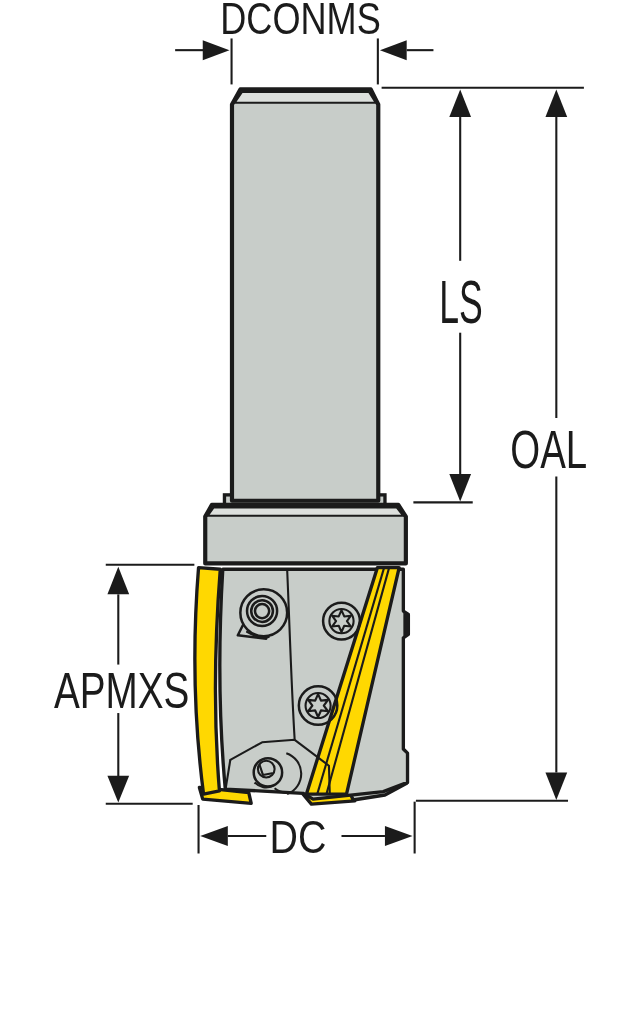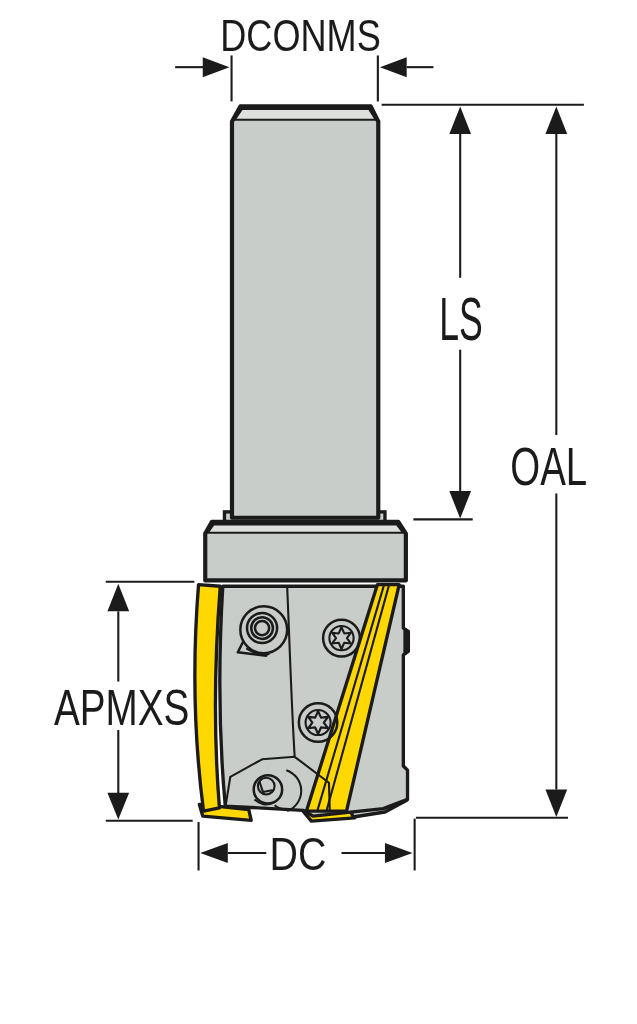--- a/index.html
+++ b/index.html
@@ -2,21 +2,20 @@
 <html style="--background: #ffffff; --outline: #1b1b1b; --body-gray: #c8cdc9; --body-light: #dde0dd; --insert-yellow: #ffd801; --label-color: #1b1b1b;"><head>
 <meta charset="utf-8">
 <style>
   html,body{margin:0;padding:0;background:#fff;}
   .canvas{
     position:relative;
     width:637px;height:856px;
     background:var(--background,#fff);
     overflow:hidden;
     font-family:"Liberation Sans",sans-serif;
-    margin-top:17px;
   }
   svg{display:block;width:100%;height:100%;}
   .stroke      {stroke:var(--outline,#1b1b1b);fill:none;}
   .w2          {stroke-width:2.5;}
   .w3          {stroke-width:3;}
   .w4          {stroke-width:4;}
   .w5          {stroke-width:5;}
   .fill-gray   {fill:var(--body-gray,#c8cdc9);}
   .fill-light  {fill:var(--body-light,#dde0dd);}
   .fill-yellow {fill:var(--insert-yellow,#ffd801);}

